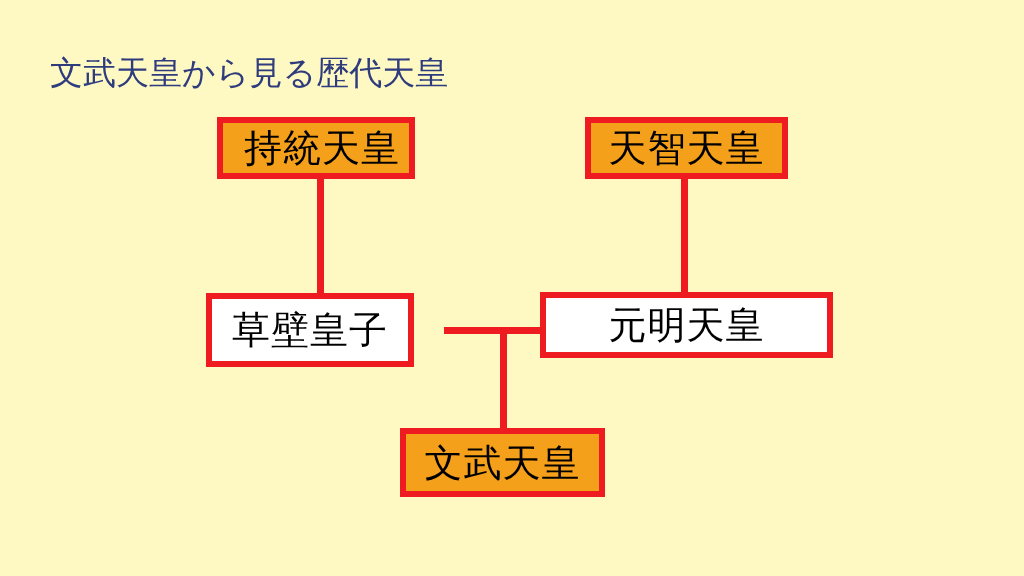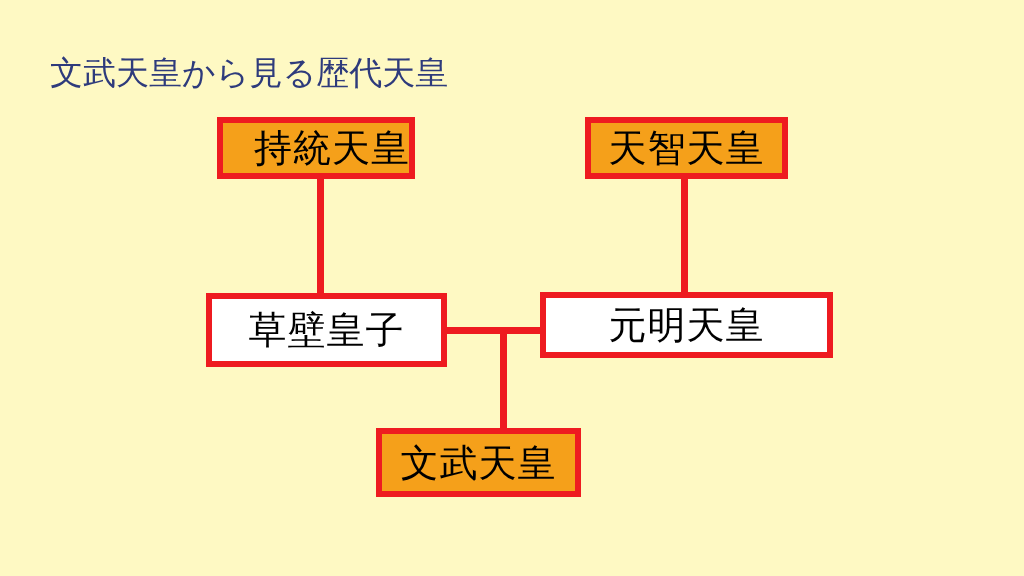--- a/index.html
+++ b/index.html
@@ -58,33 +58,33 @@
   .node.filled { background: #f5a01a; }
   .node.plain  { background: #ffffff; }
 
   
   #node-jito {
     left: 217px; top: 117px; width: 198px; height: 62px;
   }
   #node-jito .node-label {
     
     position: relative;
-    left: 16px;
+    left: 6px;
   }
   #node-tenji {
     left: 585px; top: 117px; width: 203px; height: 62px; text-align: center;
   }
   #node-kusakabe {
-    left: 206px; top: 293px; width: 241px; height: 74px;
+    left: 206px; top: 293px; width: 208px; height: 74px;
   }
   #node-genmei {
     left: 540px; top: 292px; width: 293px; height: 66px;
   }
   #node-monmu {
-    left: 376px; top: 428px; width: 205px; height: 69px;
+    left: 400px; top: 428px; width: 205px; height: 69px;
   }
 </style>
 </head>
 <body>
 
 <div id="canvas">
 
   <div class="diagram-title">文武天皇から見る歴代天皇</div>
 
   <div class="edge" style="left:317px; top:178px; width:7px; height:118px;"></div>

